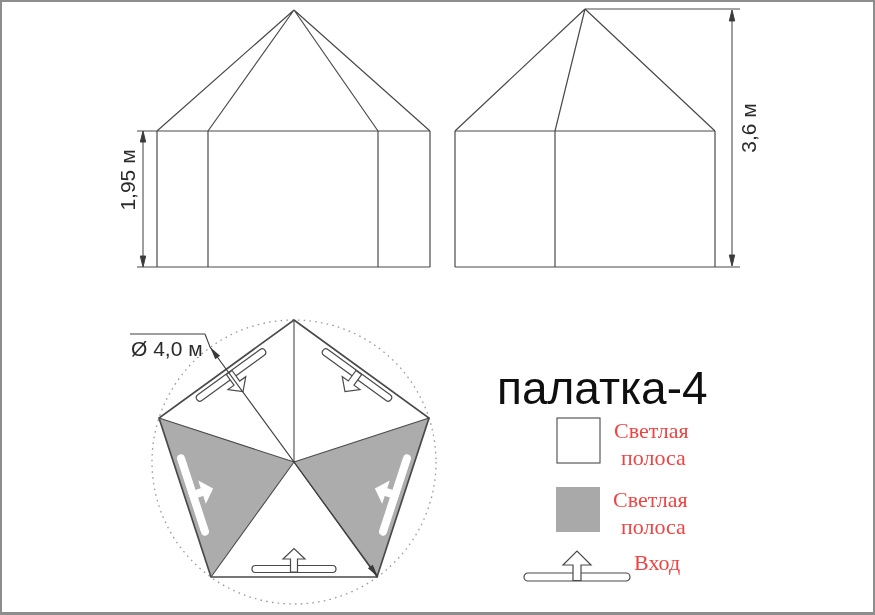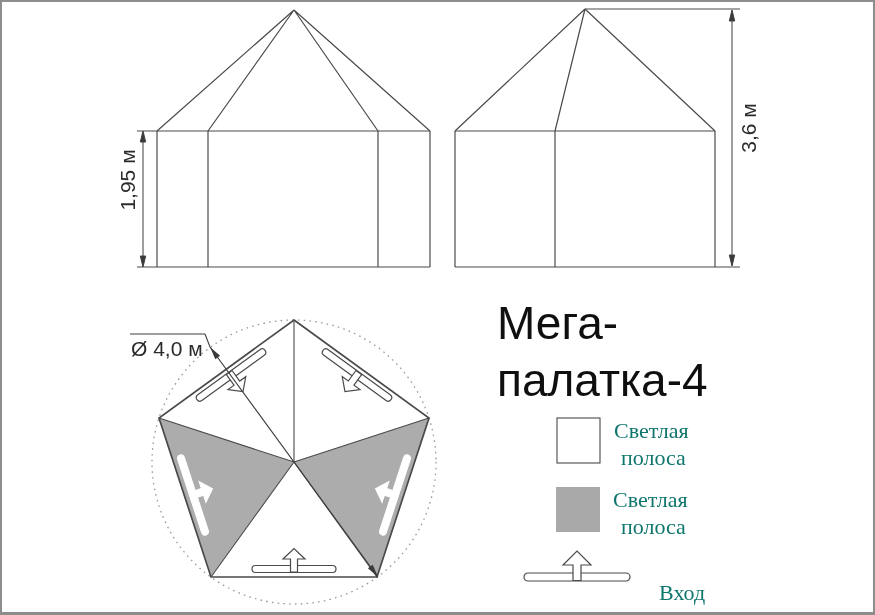--- a/index.html
+++ b/index.html
@@ -9,21 +9,21 @@
   }
   .frame{
     position:absolute;inset:0;border:2px solid #8d8d8d;border-bottom-width:3px;
     box-sizing:border-box;pointer-events:none;z-index:5;
   }
   svg.canvas{position:absolute;left:0;top:0;z-index:1;}
   .label{position:absolute;white-space:nowrap;color:#222;z-index:3;}
   .dim{font-size:21px;color:#2b2b2b;}
   .rot{transform:translate(-50%,-50%) rotate(-90deg);}
   .title-line{font-size:46px;line-height:57px;color:#0f0f0f;letter-spacing:0px;}
-  .serif{font-family:"Liberation Serif",serif;font-size:22px;color:#0f766e;}
+  .serif{font-family:"Liberation Serif",serif;font-size:22px;color:#ef4444;}
 </style>
 </head>
 <body>
 
 <div class="sheet">
   <div class="frame"></div>
 
   <svg class="canvas" width="875" height="615" viewBox="0 0 875 615">
     <defs>
 
@@ -95,23 +95,22 @@
       <use href="#ent-legend" fill="#ffffff" stroke="#4a4a4a" stroke-width="1.2" transform="translate(577,577)"></use>
     </g>
   </svg>
 
   <div class="label dim rot" style="left:128px;top:180px;">1,95 м</div>
 
   <div class="label dim rot" style="left:749px;top:128px;">3,6 м</div>
 
   <div class="label dim" style="left:131px;top:309px;margin-top:28px;">Ø 4,0 м</div>
 
-  <div class="label title-line" style="left:497px;top:295px;">Мега-</div>
-  <div class="label title-line" style="left:497px;top:352px;">палатка-4</div>
+  <div class="label title-line" style="left:497px;top:360px;">палатка-4</div>
 
   <div class="label serif" style="left:614px;top:418px;">Светлая</div>
   <div class="label serif" style="left:621px;top:445px;">полоса</div>
 
   <div class="label serif" style="left:613px;top:487px;">Светлая</div>
   <div class="label serif" style="left:621px;top:514px;">полоса</div>
 
-  <div class="label serif" style="left:634px;top:580px;margin-left:25px;">Вход</div>
+  <div class="label serif" style="left:634px;top:550px;">Вход</div>
 </div>
 
 </body></html>

